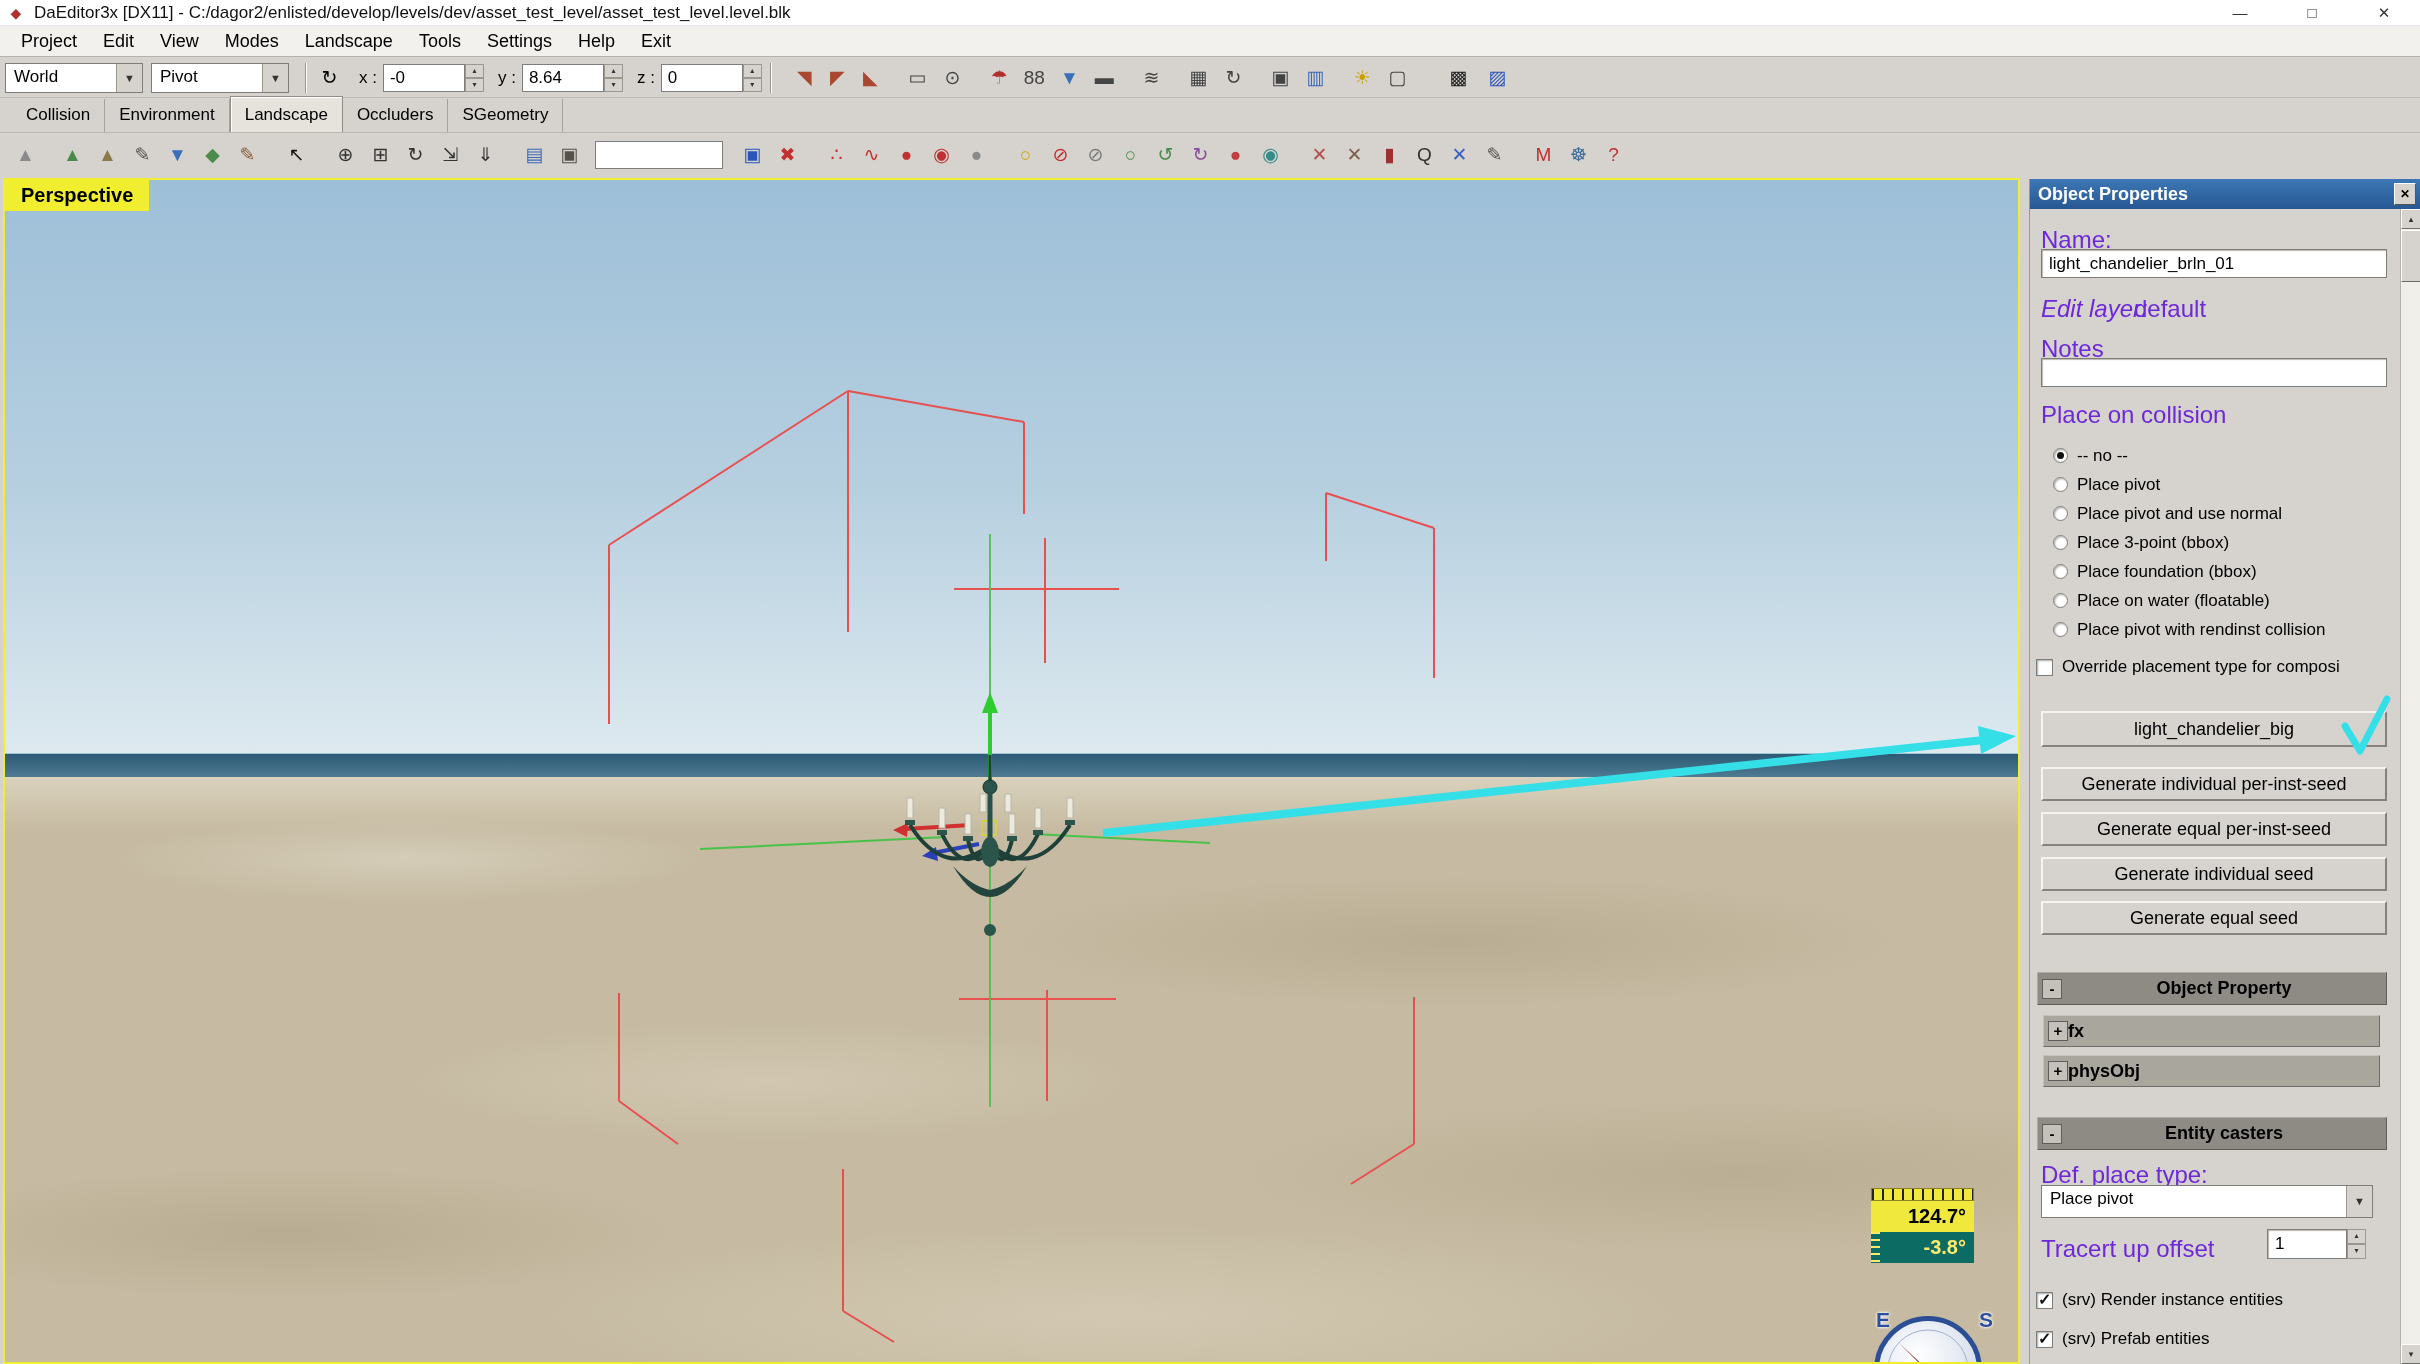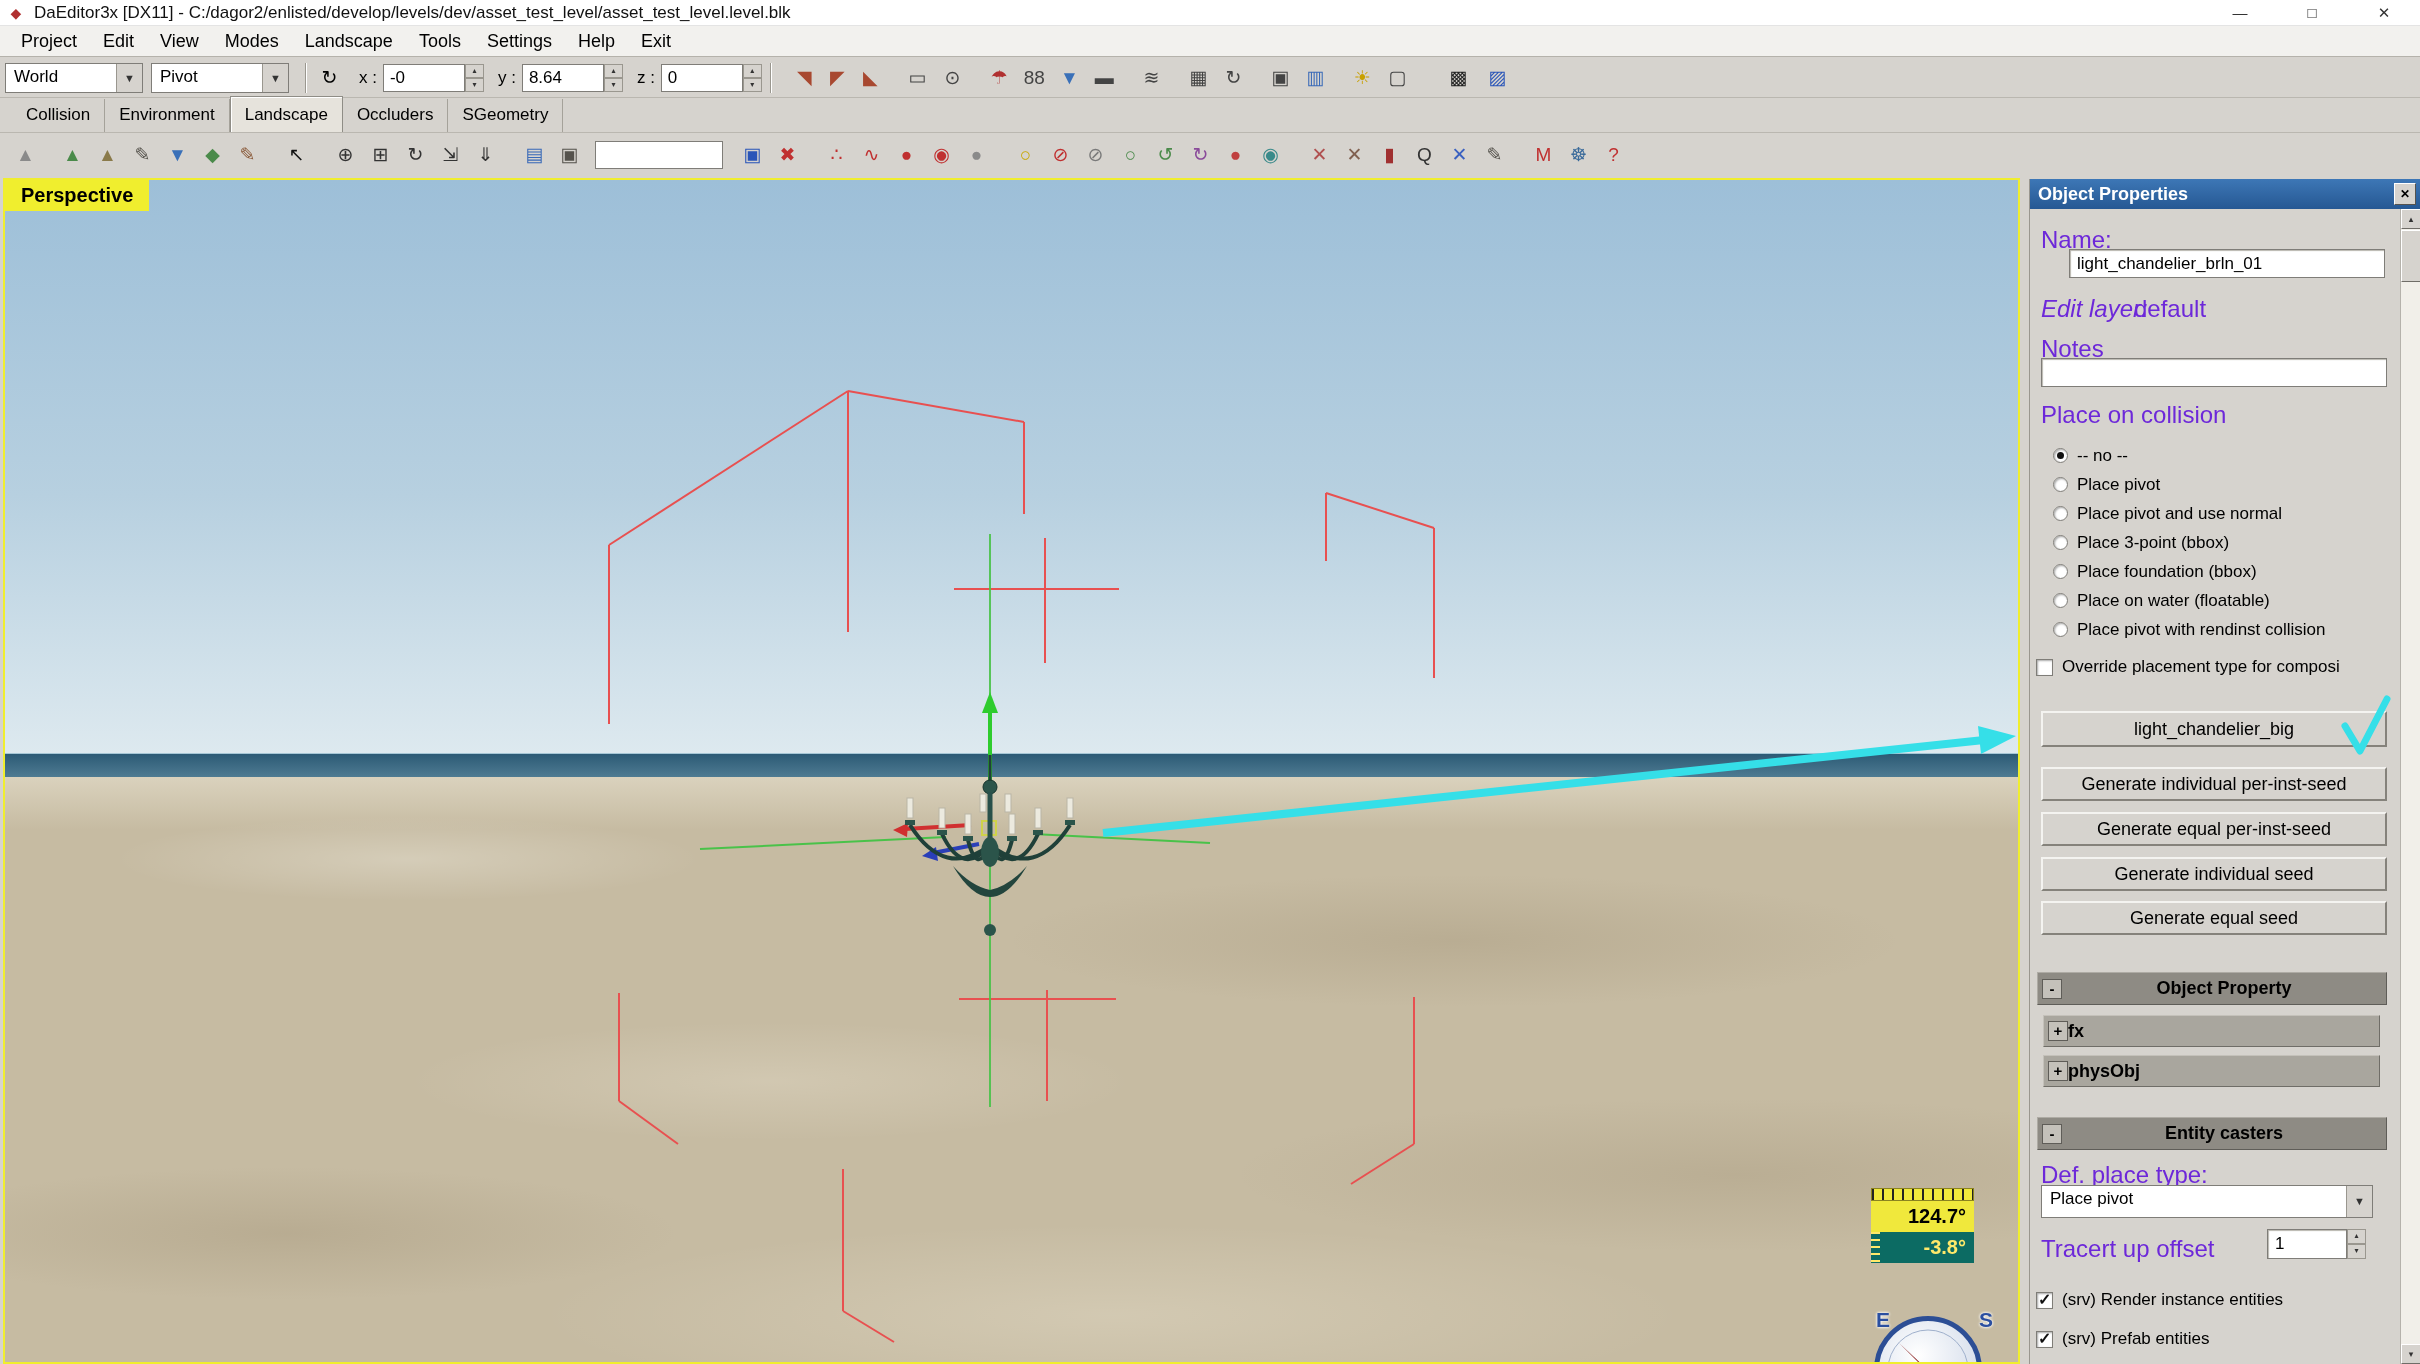--- a/index.html
+++ b/index.html
@@ -328,21 +328,21 @@
       <div class="panel-close">✕</div>
     </div>
     <div class="panel-scroll">
       <div class="scroll-btn" style="top:0;">▴</div>
       <div class="scroll-thumb"></div>
       <div class="scroll-btn" style="bottom:0;">▾</div>
     </div>
 
     <div class="panel-content">
       <div class="p-abs p-label" style="left:11px; top:17px;">Name:</div>
-      <input class="p-abs field" style="left: 11px; top: 40px; width: 316px; height: 29px; margin-left: 28px;" value="light_chandelier_brln_01">
+      <input class="p-abs field" style="left: 11px; top: 40px; width: 346px; height: 29px;" value="light_chandelier_brln_01">
 
       <div class="p-abs p-label" style="left:11px; top:86px;font-style:italic;">Edit layer:</div>
       <div class="p-abs p-label" style="left:104px; top:86px;">default</div>
 
       <div class="p-abs p-label" style="left:11px; top:126px;">Notes</div>
       <input class="p-abs field" style="left: 11px; top: 149px; width: 346px; height: 29px;" value="">
 
       <div class="p-abs p-label" style="left:11px; top:192px;">Place on collision</div>
 
       <div class="p-abs" style="left:20px; top:232px; width:344px;" id="radio-list">

